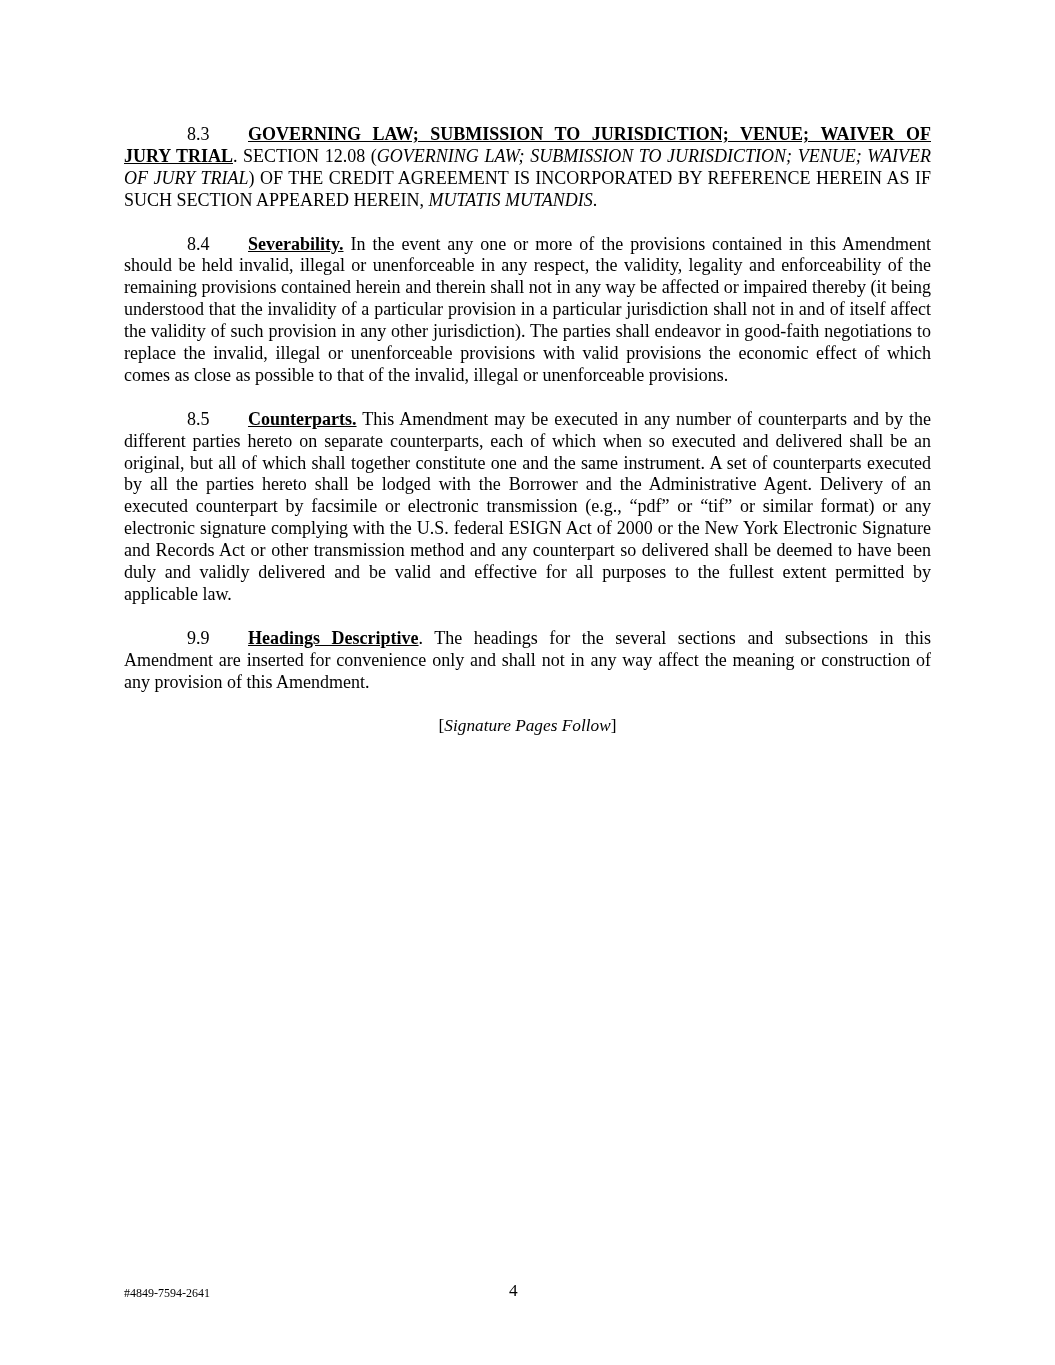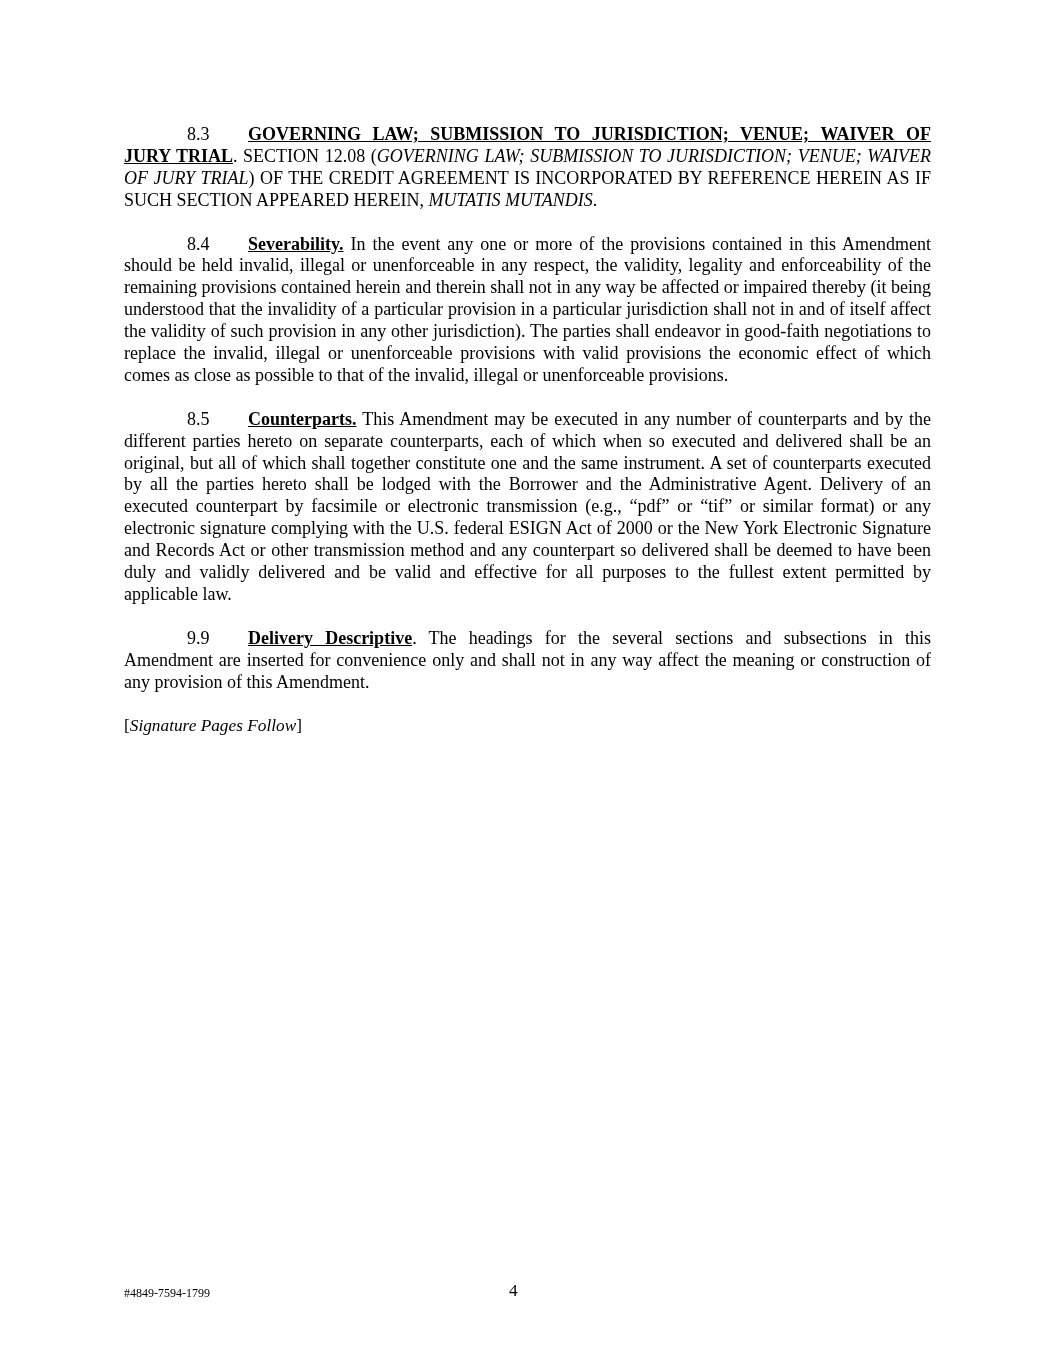--- a/index.html
+++ b/index.html
@@ -34,20 +34,21 @@
       text-indent: 0;
     }
     .heading {
       font-weight: bold;
       text-decoration: underline;
     }
     .ital { font-style: italic; }
     .centered {
       font-size: 17.3px;
       line-height: 21.9px;
+      text-align: center;
       margin: 0;
     }
     .footer-id {
       position: absolute;
       left: 124px;
       top: 1286px;
       font-size: 12px;
     }
     .footer-page {
       position: absolute;
@@ -60,20 +61,20 @@
 <body>
 
 <div class="page">
 
   <p class="para"><span class="num">8.3</span><span class="heading">GOVERNING LAW; SUBMISSION TO JURISDICTION; VENUE; WAIVER OF JURY TRIAL</span><span>.</span><span>  SECTION 12.08 (</span><span class="ital">GOVERNING LAW; SUBMISSION TO JURISDICTION; VENUE; WAIVER OF JURY TRIAL</span><span>) OF THE CREDIT AGREEMENT IS INCORPORATED BY REFERENCE HEREIN AS IF SUCH SECTION APPEARED HEREIN, </span><span class="ital">MUTATIS MUTANDIS</span><span>.</span></p>
 
   <p class="para"><span class="num">8.4</span><span class="heading">Severability.</span><span>  In the event any one or more of the provisions contained in this Amendment should be held invalid, illegal or unenforceable in any respect, the validity, legality and enforceability of the remaining provisions contained herein and therein shall not in any way be affected or impaired thereby (it being understood that the invalidity of a particular provision in a particular jurisdiction shall not in and of itself affect the validity of such provision in any other jurisdiction).  The parties shall endeavor in good-faith negotiations to replace the invalid, illegal or unenforceable provisions with valid provisions the economic effect of which comes as close as possible to that of the invalid, illegal or unenforceable provisions.</span></p>
 
   <p class="para"><span class="num">8.5</span><span class="heading">Counterparts.</span><span>  This Amendment may be executed in any number of counterparts and by the different parties hereto on separate counterparts, each of which when so executed and delivered shall be an original, but all of which shall together constitute one and the same instrument.  A set of counterparts executed by all the parties hereto shall be lodged with the Borrower and the Administrative Agent. Delivery of an executed counterpart by facsimile or electronic transmission (e.g., “pdf” or “tif” or similar format) or any electronic signature complying with the U.S. federal ESIGN Act of 2000 or the New York Electronic Signature and Records Act or other transmission method and any counterpart so delivered shall be deemed to have been duly and validly delivered and be valid and effective for all purposes to the fullest extent permitted by applicable law.</span></p>
 
-  <p class="para"><span class="num">9.9</span><span class="heading">Delivery Descriptive</span><span>.</span><span>  The headings for the several sections and subsections in this Amendment are inserted for convenience only and shall not in any way affect the meaning or construction of any provision of this Amendment.</span></p>
+  <p class="para"><span class="num">9.9</span><span class="heading">Headings Descriptive</span><span>.</span><span>  The headings for the several sections and subsections in this Amendment are inserted for convenience only and shall not in any way affect the meaning or construction of any provision of this Amendment.</span></p>
 
   <p class="centered"><span>[</span><span class="ital">Signature Pages Follow</span><span>]</span></p>
 
 </div>
 
-<div class="footer-id">#4849-7594-1799</div>
+<div class="footer-id">#4849-7594-2641</div>
 <div class="footer-page">4</div>
 
 </body></html>

